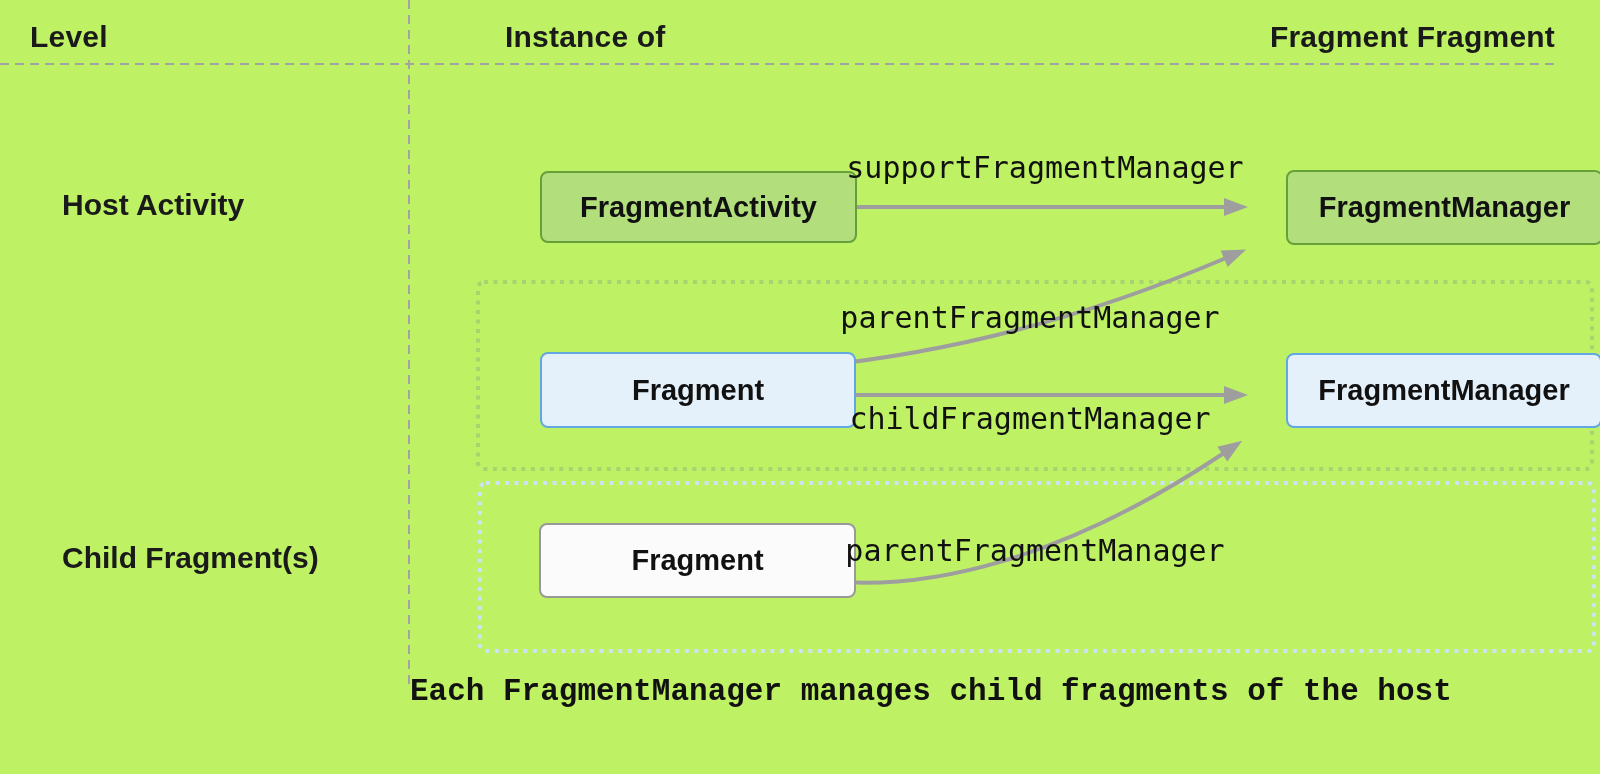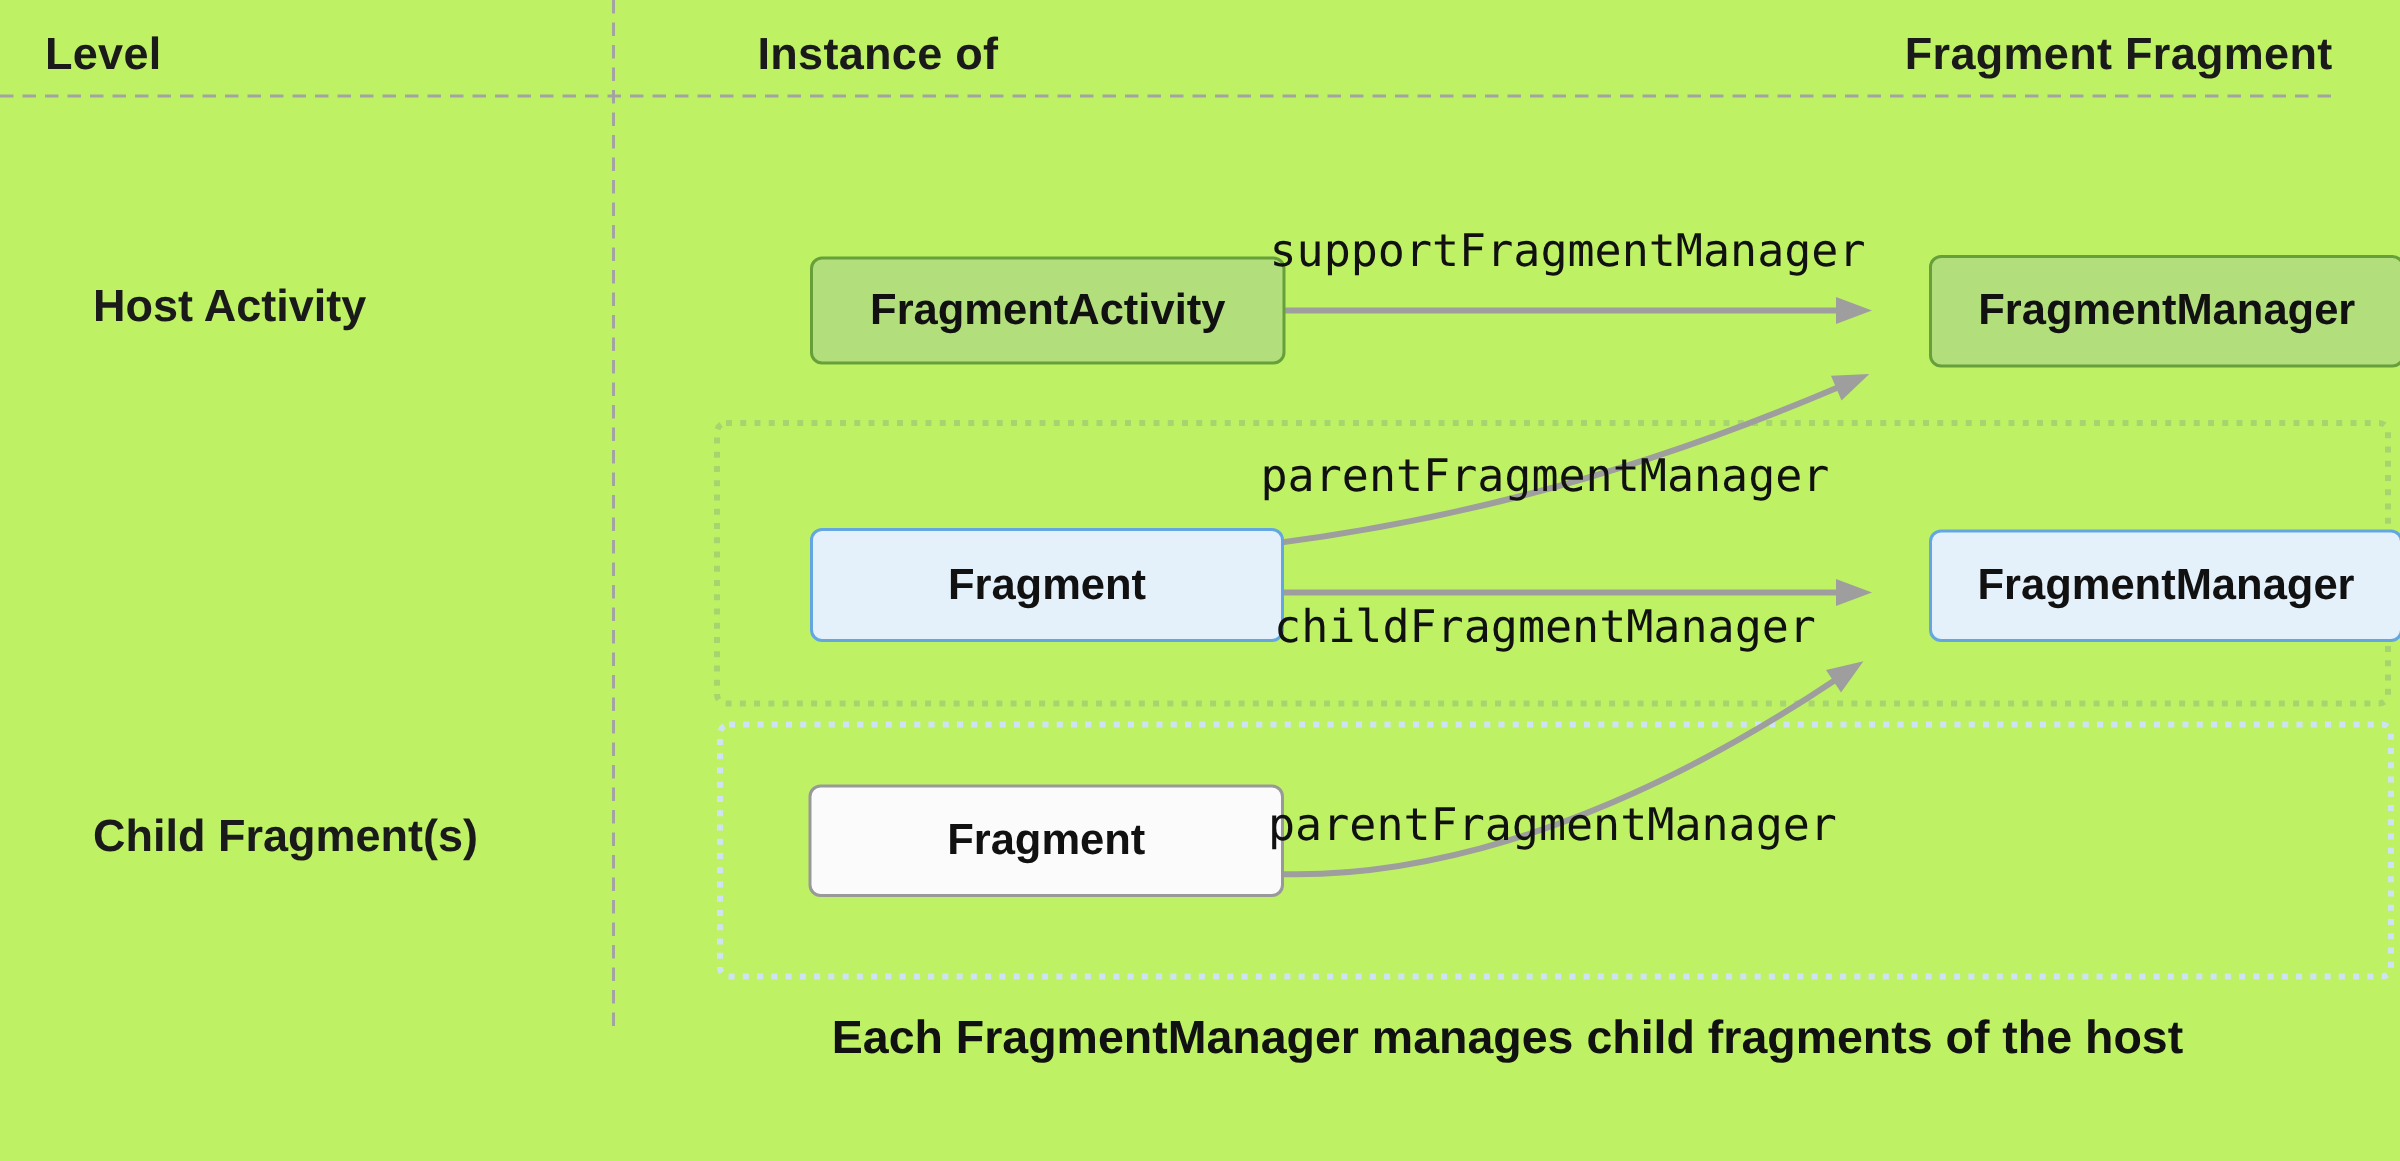--- a/index.html
+++ b/index.html
@@ -44,22 +44,22 @@
     position:absolute;font-family:"DejaVu Sans Mono",monospace;
     font-size:30px;color:#111;text-align:center;width:400px;
     white-space:nowrap;
   }
   #lbl-support{left:845px;top:150px;}
   #lbl-parent-host{left:830px;top:300px;}
   #lbl-child{left:830px;top:401px;}
   #lbl-parent-child{left:835px;top:533px;}
 
   #caption{
-    position:absolute;left:410px;top:674px;width:1190px;text-align:center;
-    font-size:31px;font-weight:700;color:#111;
+    position:absolute;left:410px;top:674px;width:1190px;
+    font-size:31px;font-weight:700;color:#111;font-family:Liberation Mono, monospace;
   }
   svg#overlay{position:absolute;left:0;top:0;}
   .sep{stroke:var(--separator);stroke-width:2;stroke-dasharray:9 6;}
   .container-green{stroke:var(--green-dotted);}
   .container-blue{stroke:var(--blue-dotted);}
   .container{fill:none;stroke-width:4;stroke-dasharray:4 5.5;}
   .edge{stroke:var(--arrow);stroke-width:4;fill:none;}
   .arrowhead{fill:var(--arrow);}
 </style>
 </head>

